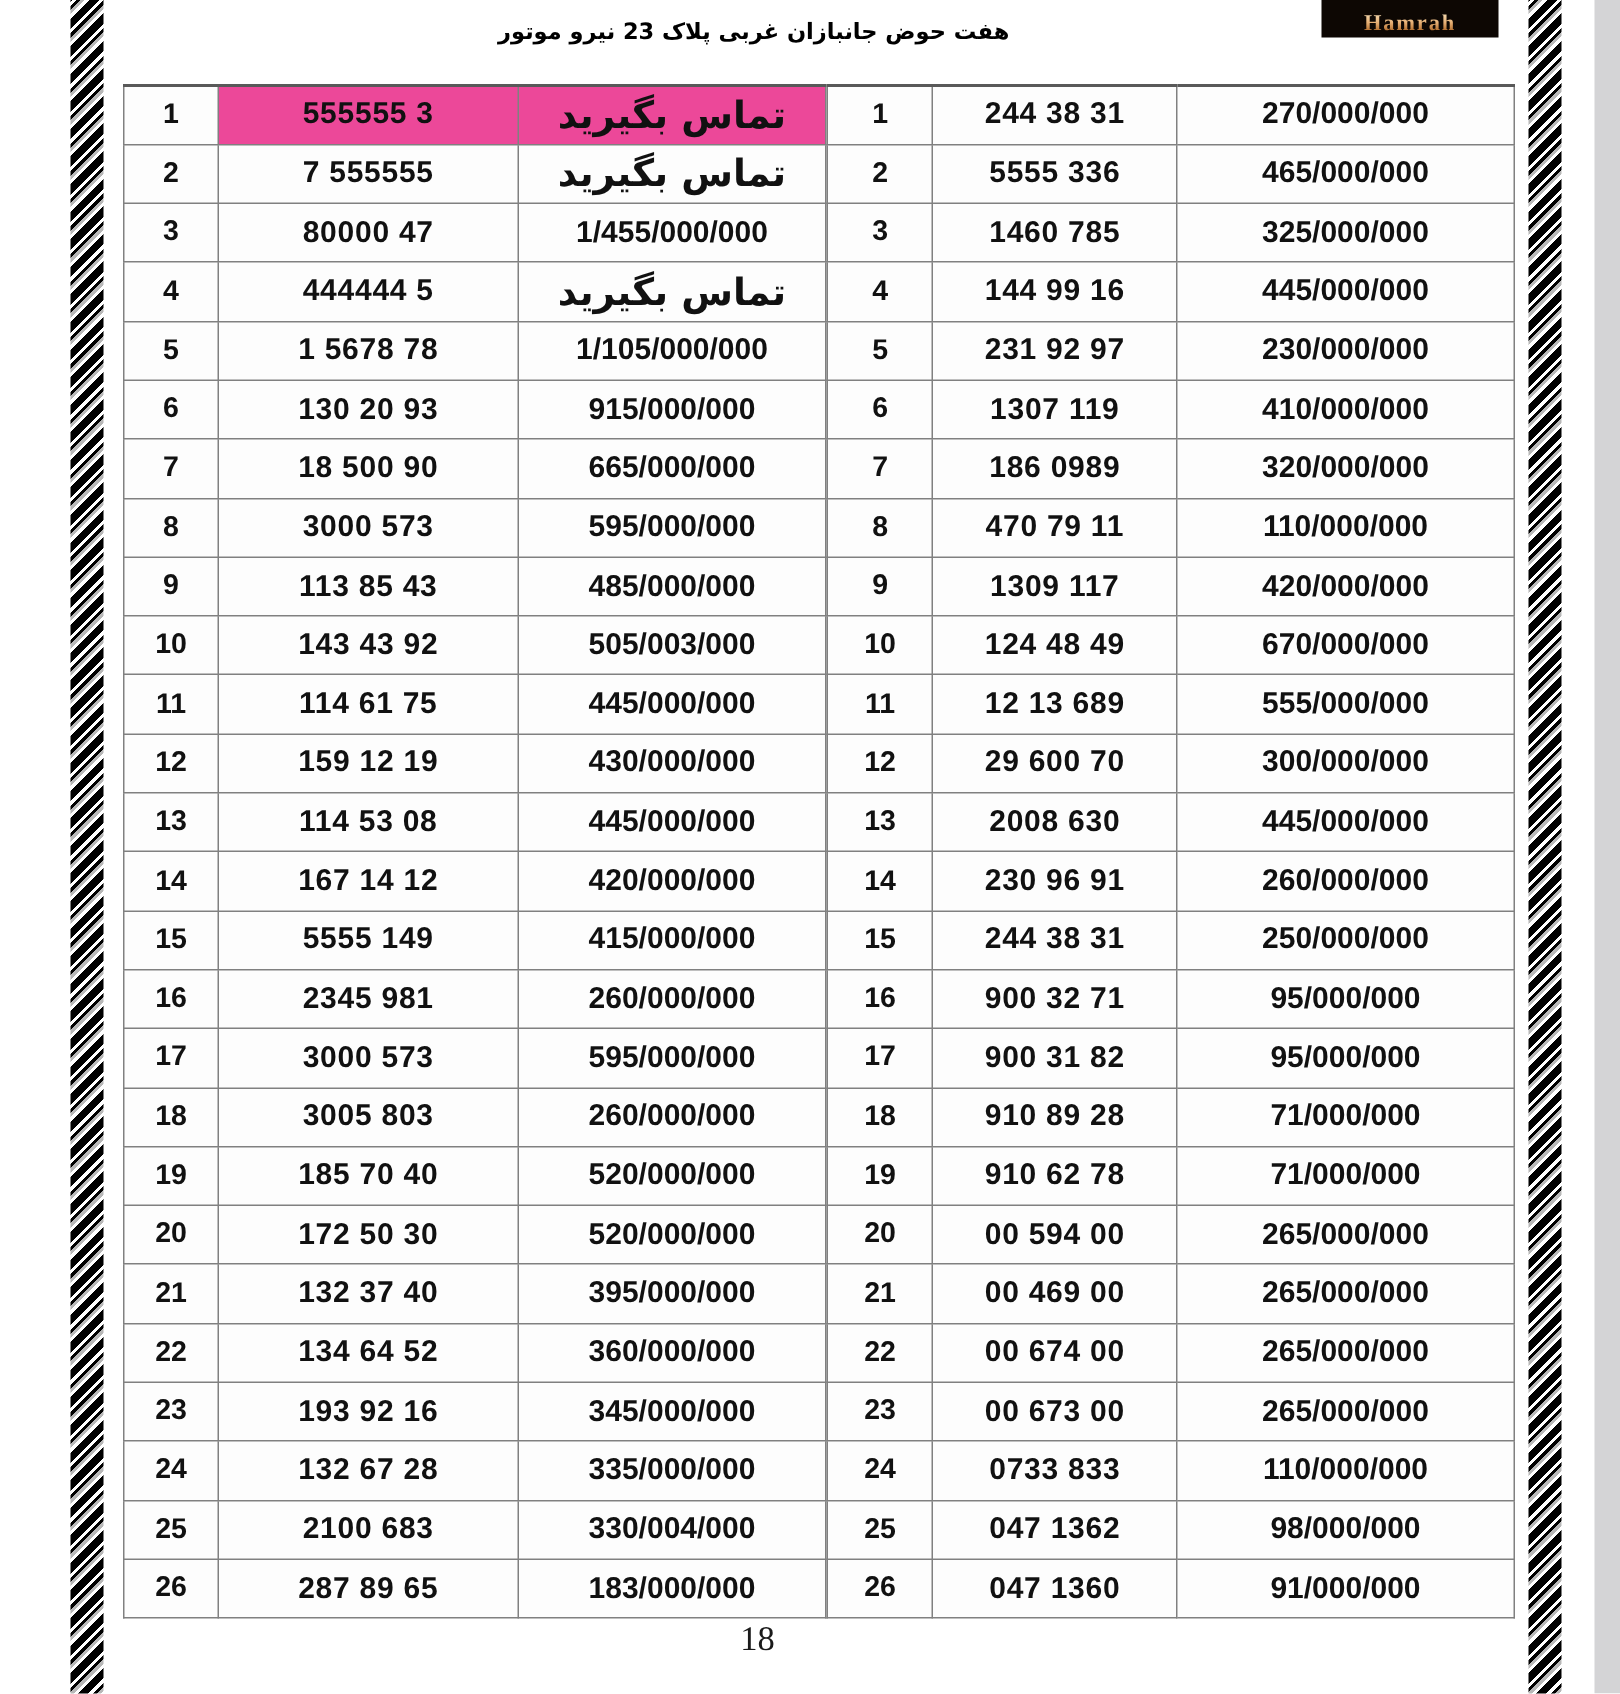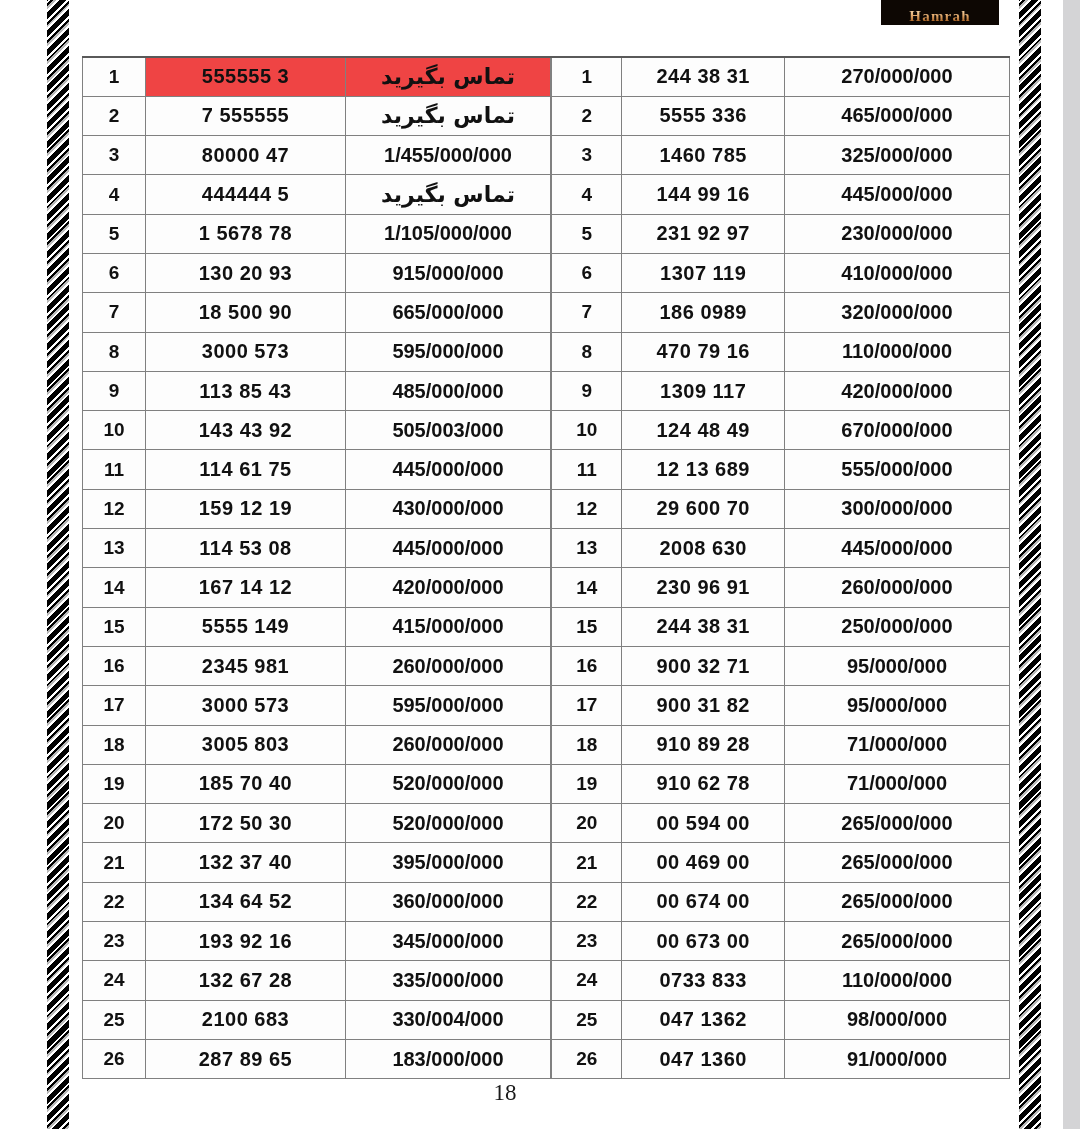--- a/index.html
+++ b/index.html
@@ -98,23 +98,23 @@
   table.right { width: 460px; }
   .c-idx   { width: 63px;  font-size: 19px; }
   .c-plate { width: 200px; letter-spacing: 0.5px; }
   .c-price { width: 205px; }
   .r-idx   { width: 62px;  font-size: 19px; }
   .r-plate { width: 143px; letter-spacing: 0.5px; }
   .r-price { width: 198px; text-align: center; }
   td.rtl {
     direction: rtl;
     font-family: "DejaVu Sans", sans-serif;
-    font-size: 22px;
-  }
-  td.hl { background: #ef4444; }
+    font-size: 25px;
+  }
+  td.hl { background: #ec4899; }
   tr:first-child td { border-top: 2px solid #595959; }
 
   
   .page-no {
     position: absolute;
     left: 0; top: 1080px;
     width: 1010px;
     text-align: center;
     font-family: "Liberation Serif", serif;
     font-size: 23px;
@@ -127,20 +127,21 @@
 <div id="page">
 
   <div class="ribbon ribbon-left"></div>
   <div class="ribbon ribbon-right"></div>
   <div class="edge-strip"></div>
 
   <div class="logo-box">
     <span class="logo-text">Hamrah</span>
   </div>
 
+  <div class="title">هفت حوض جانبازان غربی پلاک 23 نیرو موتور</div>
 
   <div class="tables">
     <table class="left">
       <tbody id="left-body">
           <tr>
             <td class="c-idx">1</td>
             <td class="c-plate hl">555555      3</td>
             <td class="c-price hl rtl">تماس بگیرید</td>
           </tr>
           <tr>
@@ -302,21 +303,21 @@
             <td class="r-plate">1307   119</td>
             <td class="r-price">410/000/000</td>
           </tr>
           <tr>
             <td class="r-idx">7</td>
             <td class="r-plate">186  0989</td>
             <td class="r-price">320/000/000</td>
           </tr>
           <tr>
             <td class="r-idx">8</td>
-            <td class="r-plate">470  79 16</td>
+            <td class="r-plate">470  79 11</td>
             <td class="r-price">110/000/000</td>
           </tr>
           <tr>
             <td class="r-idx">9</td>
             <td class="r-plate">1309   117</td>
             <td class="r-price">420/000/000</td>
           </tr>
           <tr>
             <td class="r-idx">10</td>
             <td class="r-plate">124  48 49</td>

